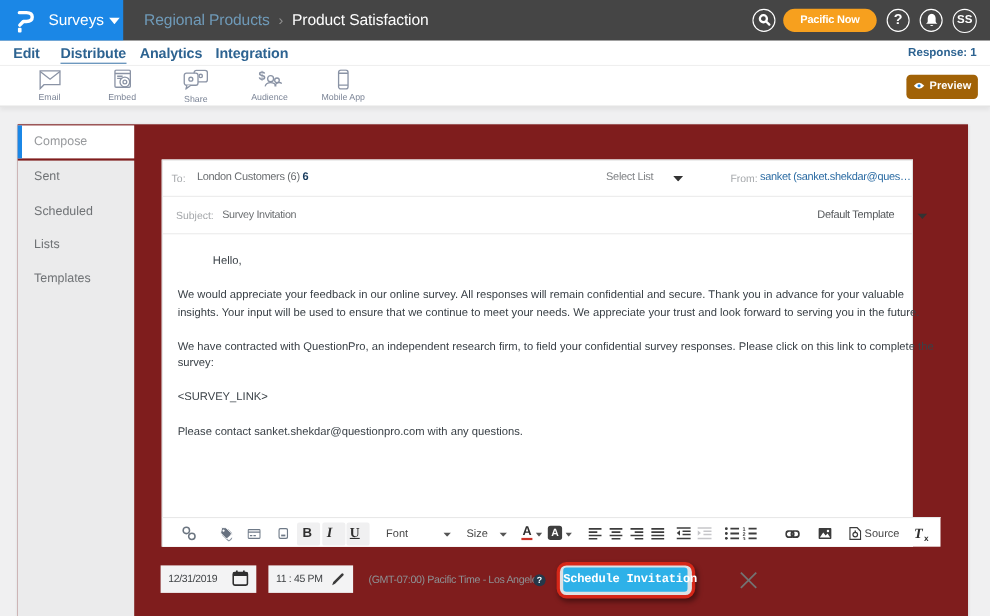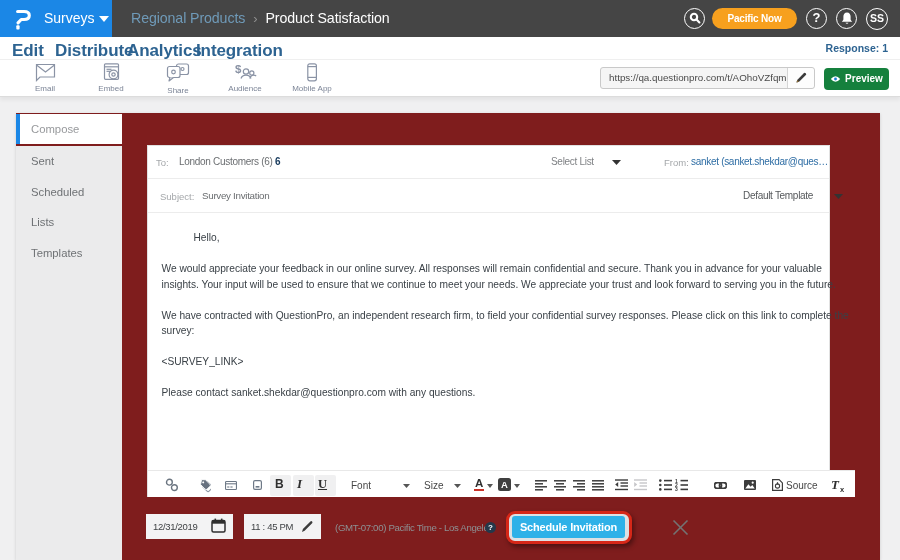--- a/index.html
+++ b/index.html
@@ -12,52 +12,52 @@
 #brand .sv { position:absolute; left:44px; top:10px; color:#fff; font-size:14px; }
 #crumb { position:absolute; left:131px; top:0; height:37px; line-height:37px; font-size:14.2px; letter-spacing:-0.1px; white-space:nowrap; }
 #crumb .a { color:#6f9ab8; }
 #crumb .sep { color:#909090; font-size:13px; padding:0 8px; }
 #crumb .b { color:#fdfdfd;margin-top:12px; }
 .circ { position:absolute; top:8px; width:21px; height:21px; border:1.5px solid #fff; border-radius:50%; color:#fff; text-align:center; }
 #upg { position:absolute; left:712px; top:8px; width:85px; height:21px; background:#f7a01e; border-radius:11px; color:#fff; font-size:10px; font-weight:bold; letter-spacing:-0.2px; text-align:center; line-height:21px; }
 
 
 #tabs { position:absolute; left:0; top:37px; width:900px; height:23px; background:#fff; border-bottom:1px solid #efefef; }
-#tabs .t { position:absolute; top:4px; font-size:17px; font-weight:bold; letter-spacing:-0.1px; color:#2d6391; }
+#tabs .t { position:absolute; top:4px; font-size:13px; font-weight:bold; letter-spacing:-0.1px; color:#2d6391; }
 #tabs .resp { position:absolute; right:12px; top:5px; font-size:10.5px; font-weight:bold; color:#2d6391; }
 
 
 #tools { position:absolute; left:0; top:60px; width:900px; height:37px; background:#fff; border-bottom:1px solid #dcdcdc; box-shadow:0 3px 4px rgba(0,0,0,0.055); }
 .tool { position:absolute; top:3px; width:70px; text-align:center; }
 .tool svg { display:block; margin:0 auto; }
 .tool .lbl { font-size:8px; color:#7b8496; margin-top:2px; }
 #urlbox { position:absolute; left:600px; top:7px; width:215px; height:22px; background:#f5f5f5; border:1px solid #c9c9c9; border-radius:3px; font-size:9.8px; color:#4a4a4a; line-height:20px; padding-left:8px; padding-right:29px; white-space:nowrap; overflow:hidden; }
 #urlpen { position:absolute; right:0; top:0; width:27px; height:20px; background:#fdfdfd; border-left:1px solid #d5d5d5; border-radius:0 3px 3px 0; text-align:center; }
-#prevbtn { position:absolute; left:824px; top:8px; width:65px; height:22px; background:#15803d; border-radius:4px; color:#fff; font-size:10px; font-weight:bold; text-align:center; line-height:22px; }
+#prevbtn { position:absolute; left:824px; top:8px; width:65px; height:22px; background:#a16207; border-radius:4px; color:#fff; font-size:10px; font-weight:bold; text-align:center; line-height:22px; }
 
 
 #card { position:absolute; left:16px; top:113px; width:864px; height:447px; background:#7f1d1d; box-shadow:0 1px 3px rgba(0,0,0,0.15); }
 #compose { position:absolute; left:0; top:1px; width:106px; height:30px; background:#fff; border-left:4px solid #1b87e6; font-size:11.3px; color:#97999c; line-height:30px; padding-left:11px; }
 #sidemenu { position:absolute; left:0; top:33px; width:106px; height:414px; background:#ebebec; }
 #sidemenu .mi { height:30.5px; line-height:30.5px; padding-left:15px; font-size:11.3px; color:#6f7275; }
 
 
 #panel { position:absolute; left:131px; top:32px; width:683px; height:352px; background:#fff; border:1px solid #e1e1e1; }
 .prow { position:relative; border-bottom:1px solid #ececec; }
 .lab { position:absolute; color:#a4a7aa; font-size:9.5px; }
 .val { position:absolute; color:#6b6e71; font-size:10px; letter-spacing:-0.3px; }
 #body { position:absolute; left:0; top:68px; width:707px; height:256px; padding:16px 2px 0 13.5px; font-size:10.2px; line-height:15.5px; color:#3a4147; }
 #body p { margin:15.5px 0 0 0; }
 #body p:first-child { margin-top:0;padding-left:32px; }
 #etoolbar { position:absolute; left:0; top:324px; width:707px; height:27px; border-top:1px solid #e8e8e8; background:#fff; font-size:10px; color:#474747; }
 #etoolbar .ei { position:absolute; }
 
 
 .gbox { position:absolute; background:#f3f3f4; height:25px; font-size:9.5px; letter-spacing:-0.3px; color:#3f4245; }
-#ring { position:absolute; left:490px; top:398px; width:126px; height:33px; border:3.5px solid #d62718; border-radius:9px; background:#dde1e4; box-shadow:2px 3px 5px rgba(0,0,0,0.4); }
+#ring { position:absolute; left:490px; top:398px; width:126px; height:33px; border:3.5px solid #d62718; border-radius:9px; background:#dde1e4; box-shadow:2px 3px 5px rgba(0,0,0,0.4);font-family:Liberation Mono, monospace; }
 #schbtn { position:absolute; left:3px; top:2px; width:113px; height:22px; background:#2eb1e8; border-radius:3px; color:#fff; font-size:11px; font-weight:bold; letter-spacing:-0.2px; white-space:nowrap; text-align:center; line-height:22px; }
 </style>
 </head>
 <body>
 
 <div id="topbar">
   <div id="brand">
     <svg width="26" height="28" viewBox="0 0 26 28" style="position:absolute;left:13px;top:4px">
       <path d="M4.6 7.5 L11 7.5 Q16.3 7.5 16.3 11.5 Q16.3 15.5 11 15.5 L8.2 15.5 L5 18.8" fill="none" stroke="#fff" stroke-width="3.1" stroke-linecap="round" stroke-linejoin="round"></path>
       <rect x="3.3" y="21.3" width="3.3" height="4.2" rx="0.9" fill="#fff"></rect>
@@ -143,26 +143,20 @@
   <div class="tool" style="left:277px">
     <svg width="20" height="19" viewBox="0 0 20 19">
         <g fill="none" stroke="#8a93a5" stroke-width="1.2">
           <rect x="5.8" y="0.8" width="8.6" height="17" rx="2"></rect>
           <line x1="5.8" y1="3.6" x2="14.4" y2="3.6"></line>
           <line x1="5.8" y1="14.4" x2="14.4" y2="14.4"></line>
         </g>
       </svg>
     <div class="lbl">Mobile App</div>
   </div>
-  <div id="urlbox">https://qa.questionpro.com/t/AOhoVZfqmI
-    <div id="urlpen"><svg width="11" height="11" viewBox="0 0 11 11" style="margin-top:4px">
-          <path d="M0.5 10.5 L1.2 7.9 L8 1.1 A1 1 0 0 1 9.4 1.1 L9.9 1.6 A1 1 0 0 1 9.9 3 L3.1 9.8 Z" fill="#3c3c3c"></path>
-          <path d="M0.5 10.5 L1.2 7.9 L3.1 9.8 Z" fill="#8a6d3b"></path>
-        </svg></div>
-  </div>
   <div id="prevbtn"><svg width="11" height="8" viewBox="0 0 14 9" style="vertical-align:-1px;margin-right:4px">
         <path d="M1 4.5 Q7 -2.5 13 4.5 Q7 11.5 1 4.5 Z" fill="#fff"></path>
         <circle cx="7" cy="4.5" r="1.8" fill="#1f7fd6"></circle>
       </svg>Preview</div>
 </div>
 
 <div id="card">
   <div id="compose">Compose</div>
   <div id="sidemenu">
     <div class="mi">Sent</div>

